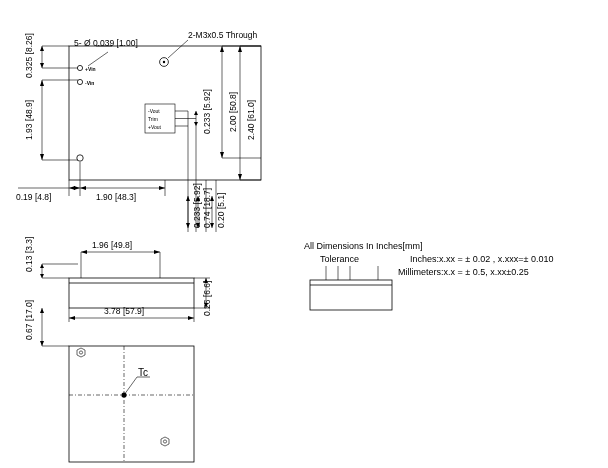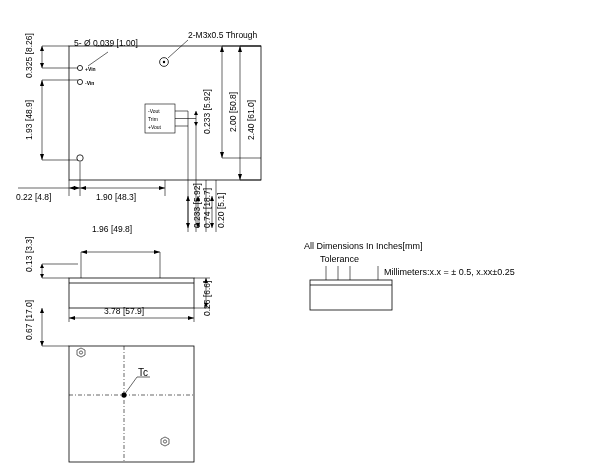--- a/index.html
+++ b/index.html
@@ -145,42 +145,43 @@
     <line class="thin" x1="326" y1="266" x2="326" y2="280"></line>
     <line class="thin" x1="338" y1="266" x2="338" y2="280"></line>
     <line class="thin" x1="350" y1="266" x2="350" y2="280"></line>
     <line class="thin" x1="378" y1="266" x2="378" y2="280"></line>
   </svg>
 
   <div class="lbl vert" style="left:24px;top:78px;">0.325 [8.26]</div>
   <div class="lbl" style="left:74px;top:38px;">5- Ø 0.039 [1.00]</div>
   <div class="lbl" style="left:188px;top:30px;">2-M3x0.5 Through</div>
   <div class="lbl vert" style="left:24px;top:140px;">1.93 [48.9]</div>
-  <div class="lbl" style="left:16px;top:192px;">0.22 [4.8]</div>
+  <div class="lbl" style="left:16px;top:192px;">0.19 [4.8]</div>
   <div class="lbl" style="left:96px;top:192px;">1.90 [48.3]</div>
 
   <div class="lbl vert" style="left:202px;top:134px;">0.233 [5.92]</div>
   <div class="lbl vert" style="left:228px;top:132px;">2.00 [50.8]</div>
   <div class="lbl vert" style="left:246px;top:140px;">2.40 [61.0]</div>
 
   <div class="lbl vert" style="left:192px;top:228px;">0.233 [5.92]</div>
   <div class="lbl vert" style="left:202px;top:228px;">0.74 [18.7]</div>
   <div class="lbl vert" style="left:216px;top:228px;">0.20 [5.1]</div>
 
   <div class="lbl b" style="left:85px;top:64px;font-size:5px;">+Vin</div>
   <div class="lbl b" style="left:85px;top:78px;font-size:5px;">-Vin</div>
   <div class="lbl" style="left:148px;top:106px;font-size:5px;">-Vout</div>
   <div class="lbl" style="left:148px;top:114px;font-size:5px;">Trim</div>
   <div class="lbl" style="left:148px;top:122px;font-size:5px;">+Vout</div>
 
   <div class="lbl vert" style="left:24px;top:272px;">0.13 [3.3]</div>
-  <div class="lbl" style="left:92px;top:224px;">1.96 [49.8]</div>
+  <div class="lbl" style="left:92px;top:240px;">1.96 [49.8]</div>
   <div class="lbl" style="left:104px;top:306px;">3.78 [57.9]</div>
   <div class="lbl vert" style="left:202px;top:316px;">0.26 [6.6]</div>
   <div class="lbl vert" style="left:24px;top:340px;">0.67 [17.0]</div>
 
   <div class="lbl" style="left:138px;top:368px;font-size:10px;">Tc</div>
 
   <div class="note" style="left:304px;top:212px;">All Dimensions In Inches[mm]</div>
   <div class="note" style="left:320px;top:225px;">Tolerance</div>
-  <div class="note" style="left:384px;top:238px;">Millimeters:x.x = ± 0.5, x.xx±0.25</div>
+  <div class="note" style="left:410px;top:225px;">Inches:x.xx = ± 0.02 , x.xxx=± 0.010</div>
+  <div class="note" style="left:398px;top:238px;">Millimeters:x.x = ± 0.5, x.xx±0.25</div>
 
 </div>
 
 </body></html>

